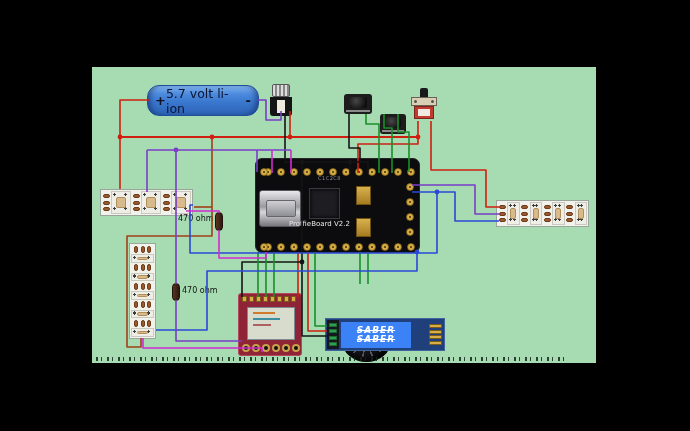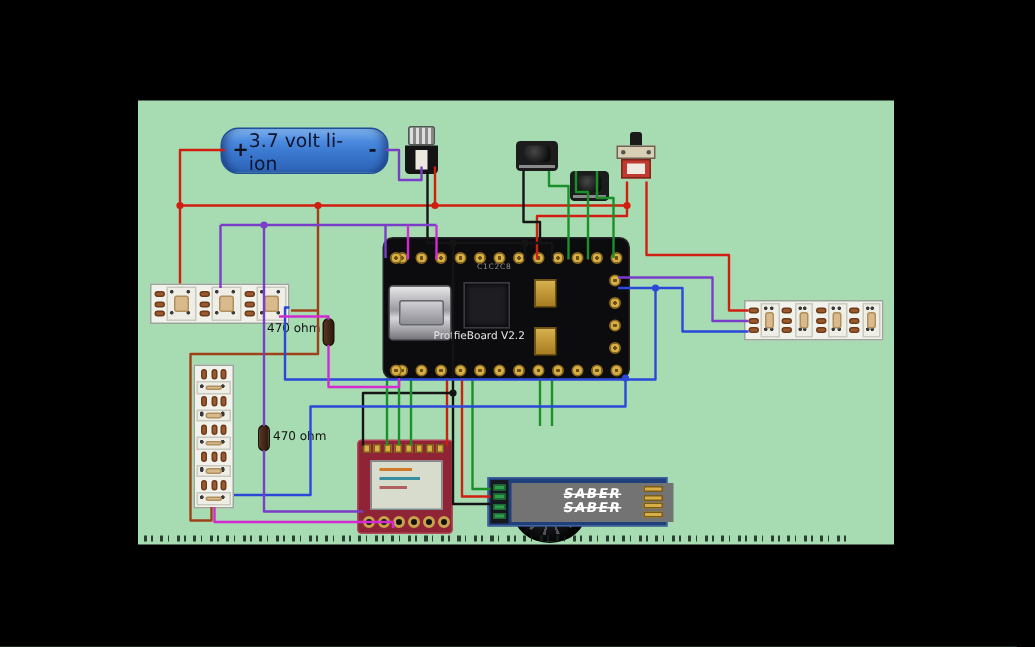--- a/index.html
+++ b/index.html
@@ -108,21 +108,21 @@
     background:repeating-conic-gradient(from 20deg,rgba(210,215,225,.35) 0 7deg,transparent 7deg 34deg);
     -webkit-mask:radial-gradient(circle,transparent 0 22%,#000 24% 78%,transparent 80%);
             mask:radial-gradient(circle,transparent 0 22%,#000 24% 78%,transparent 80%);}
 
   
   #oledmod{left:325px;top:318px;width:120px;height:33px;background:#20407c;border:1px solid #40639c;
     box-sizing:border-box;z-index:10;}
   #oledmod .pins{position:absolute;left:1px;top:1px;bottom:1px;width:12px;background:#15181e;
     display:flex;flex-direction:column;justify-content:space-evenly;align-items:center;}
   #oledmod .pins i{width:8px;height:4px;background:#2f9e4f;border:1px solid #1c6b33;box-sizing:border-box;}
-  #oledmod .screen{position:absolute;left:15px;top:3px;width:108px;height:26px;background:#737373;
+  #oledmod .screen{position:absolute;left:15px;top:3px;width:70px;height:26px;background:#3b82f6;
     display:flex;flex-direction:column;align-items:center;justify-content:center;}
   #oledmod .screen span{color:#fff;font-weight:bold;font-style:italic;font-size:9px;line-height:9px;
     letter-spacing:1px;text-decoration:line-through;font-family:"DejaVu Sans","Liberation Sans",sans-serif;}
   #oledmod .rpadcol{position:absolute;right:2px;top:3px;bottom:3px;width:13px;display:flex;
     flex-direction:column;justify-content:space-evenly;}
   #oledmod .rpadcol i{height:4px;background:#d7ae47;border:1px solid #7a5c16;box-sizing:border-box;}
 
   
   #cutoff{left:96px;top:357px;width:470px;height:4px;z-index:10;opacity:.85;
     background:repeating-linear-gradient(90deg,#13251a 0 2px,transparent 2px 5px,#13251a 5px 6px,transparent 6px 11px);}
@@ -130,21 +130,21 @@
   #wires{position:absolute;left:0;top:0;width:690px;height:431px;z-index:50;pointer-events:none;}
 </style>
 </head>
 <body>
 
 <div id="stage">
   <div id="canvas" class="abs"></div>
 
   <div id="battery" class="abs">
     <span class="term">+</span>
-    <span class="lbl">3.7 volt li-ion</span>
+    <span class="lbl">5.7 volt li-ion</span>
     <span class="term">-</span>
   </div>
 
   <div id="jack" class="abs">
     <div class="knurl"></div>
     <div class="body">
         <div class="slot"></div>
       </div>
   </div>
 

